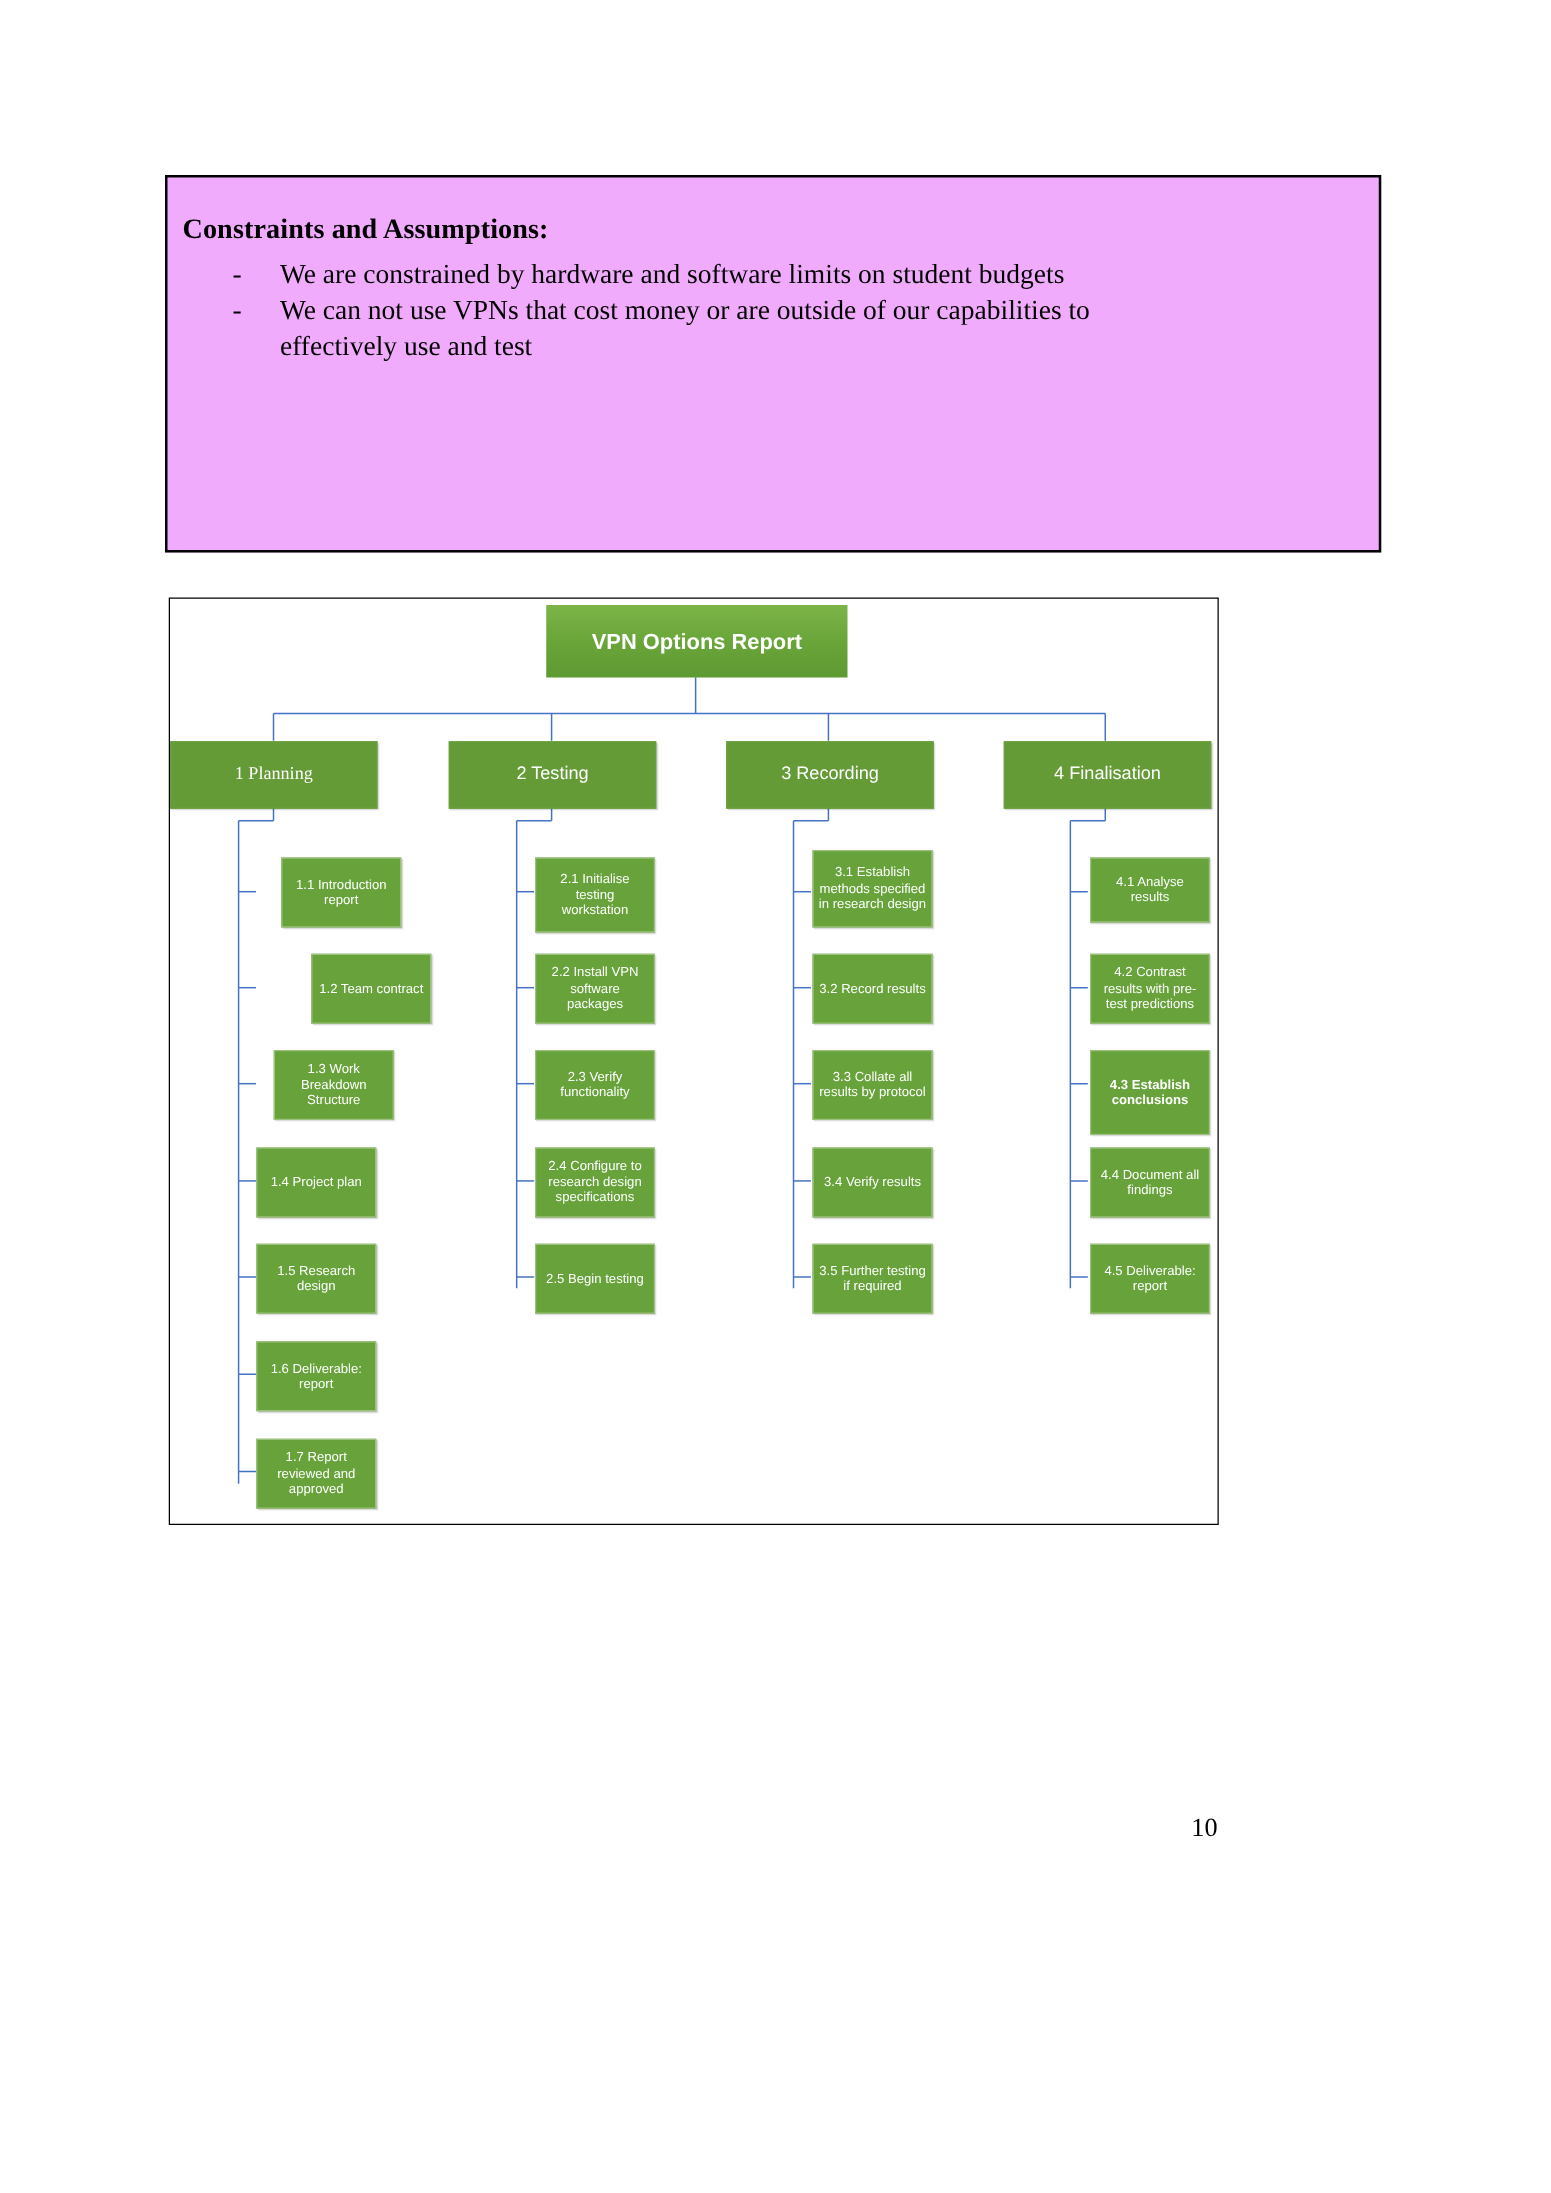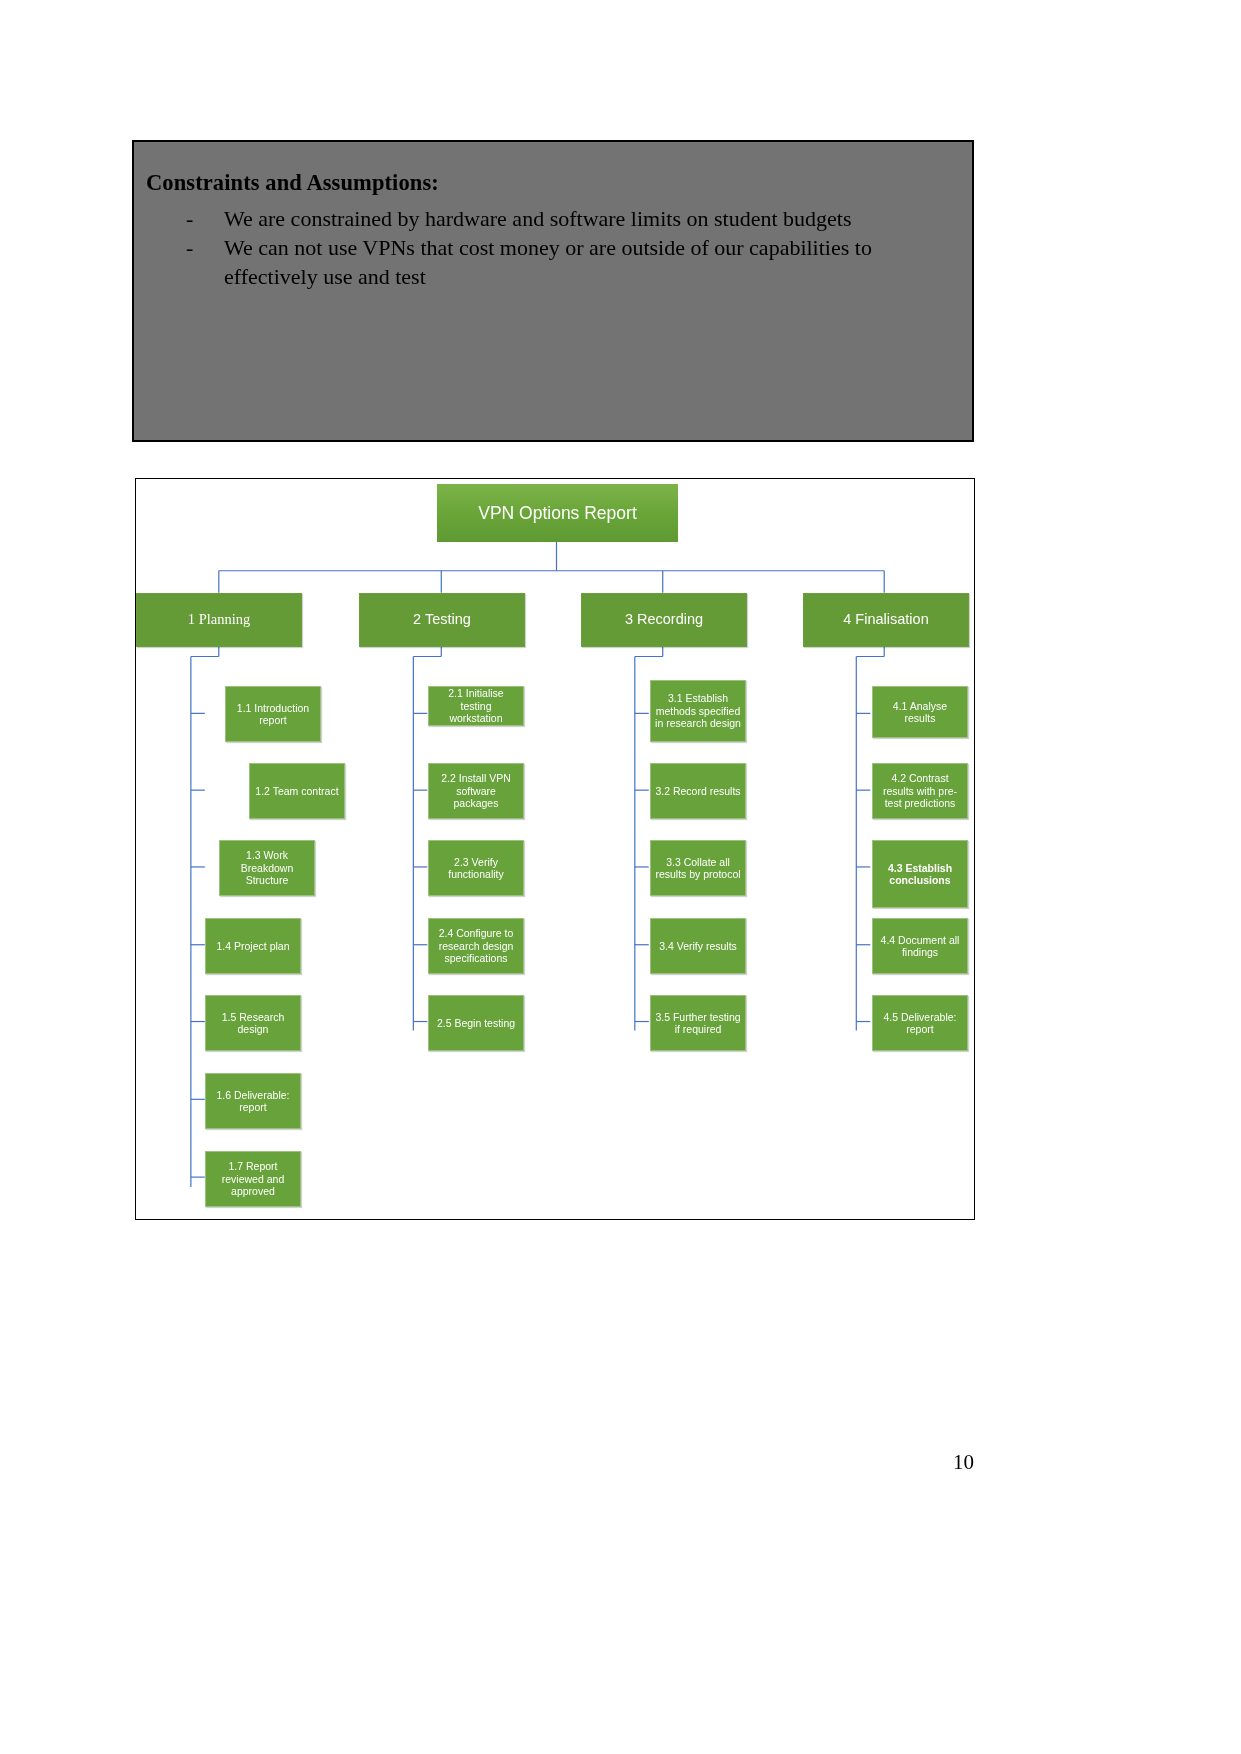--- a/index.html
+++ b/index.html
@@ -13,25 +13,25 @@
     position: relative;
     font-family: "Liberation Serif", serif;
     overflow: hidden;
   }
 
   
   #constraints-box {
     position: absolute;
     left: 132px;
     top: 140px;
-    width: 842px;
+    width: 973px;
     height: 302px;
     border: 2px solid #000000;
     box-sizing: border-box;
-    background: #737373;
+    background: #f0abfc;
   }
   #constraints-heading {
     position: absolute;
     left: 12px;
     top: 28px;
     font-family: "Liberation Serif", serif;
     font-weight: bold;
     font-size: 22.5px;
     color: #000000;
     letter-spacing: 0.1px;
@@ -103,20 +103,21 @@
   
   #wbs-root {
     left: 301px;
     top: 5px;
     width: 241px;
     height: 58px;
     font-size: 17.5px;
     background: linear-gradient(to bottom, #7cb448 0%, #68a438 55%, #5e9a32 100%);
     border: none;
     box-shadow: none;
+    font-weight: bold;
   }
 
   
   .wbs-phase {
     top: 114px;
     width: 166px;
     height: 54px;
     font-size: 14.5px;
     background: #649b37;
     border: 1px solid #6aa03c;
@@ -221,21 +222,21 @@
   <div class="wbs-node wbs-phase" id="phase-4">4 Finalisation</div>
 
   <div class="wbs-node wbs-task c1" style="top:207px;height:56px;margin-left:20px;">1.1 Introduction report</div>
   <div class="wbs-node wbs-task c1" style="top:284px;height:56px;margin-left:44px;">1.2 Team contract</div>
   <div class="wbs-node wbs-task c1" style="top:361px;height:56px;margin-left:14px;">1.3 Work Breakdown Structure</div>
   <div class="wbs-node wbs-task c1" style="top:439px;height:56px;">1.4 Project plan</div>
   <div class="wbs-node wbs-task c1" style="top:516px;height:56px;">1.5 Research design</div>
   <div class="wbs-node wbs-task c1" style="top:594px;height:56px;">1.6 Deliverable: report</div>
   <div class="wbs-node wbs-task c1" style="top:672px;height:56px;">1.7 Report reviewed and approved</div>
 
-  <div class="wbs-node wbs-task c2" style="top:207px;height:40px;">2.1 Initialise testing workstation</div>
+  <div class="wbs-node wbs-task c2" style="top:207px;height:60px;">2.1 Initialise testing workstation</div>
   <div class="wbs-node wbs-task c2" style="top:284px;height:56px;">2.2 Install VPN software packages</div>
   <div class="wbs-node wbs-task c2" style="top:361px;height:56px;">2.3 Verify functionality</div>
   <div class="wbs-node wbs-task c2" style="top:439px;height:56px;">2.4 Configure to research design specifications</div>
   <div class="wbs-node wbs-task c2" style="top:516px;height:56px;">2.5 Begin testing</div>
 
   <div class="wbs-node wbs-task c3" style="top:201px;height:62px;">3.1 Establish methods specified in research design</div>
   <div class="wbs-node wbs-task c3" style="top:284px;height:56px;">3.2 Record results</div>
   <div class="wbs-node wbs-task c3" style="top:361px;height:56px;">3.3 Collate all results by protocol</div>
   <div class="wbs-node wbs-task c3" style="top:439px;height:56px;">3.4 Verify results</div>
   <div class="wbs-node wbs-task c3" style="top:516px;height:56px;">3.5 Further testing if required</div>

